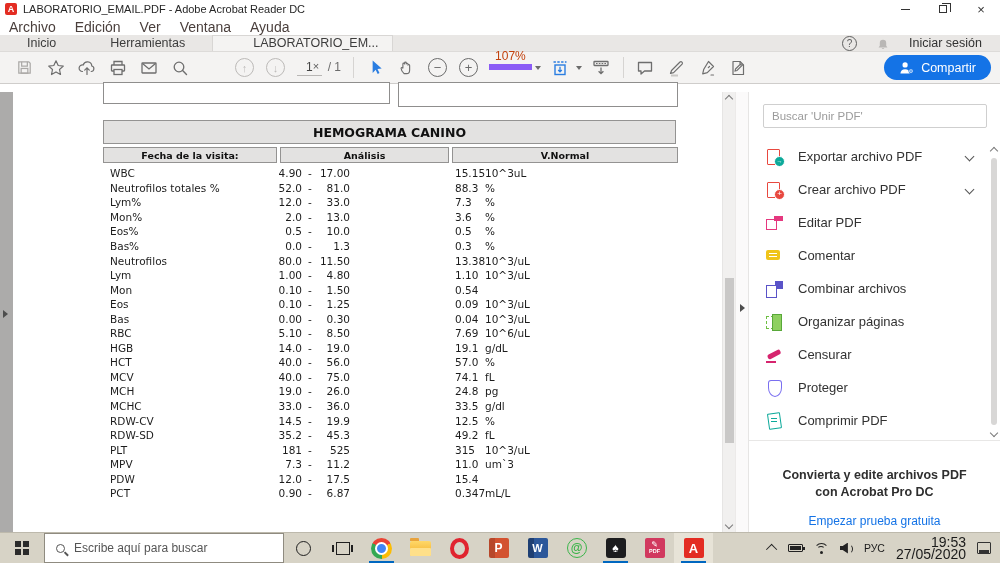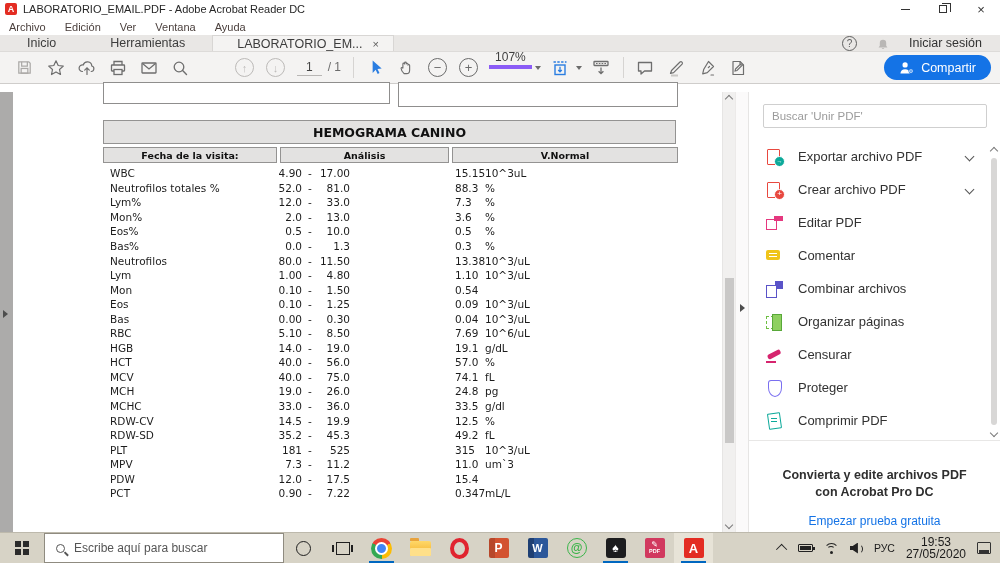--- a/index.html
+++ b/index.html
@@ -14,42 +14,42 @@
   .win-title { font-size:11px; color:#262626; }
   .win-controls { margin-left:auto; display:flex; height:18px; }
   .win-btn { width:38px; display:flex; align-items:center; justify-content:center; color:#333; font-size:13px; }
   .min-glyph { width:9px; height:1px; background:#333; display:inline-block; }
   .restore-glyph { width:8px; height:8px; border:1px solid #333; position:relative; background:#fff; }
   .restore-glyph::before { content:""; position:absolute; top:-3px; left:2px; width:8px; height:8px;
     border-top:1px solid #333; border-right:1px solid #333; }
 
   
   .menubar { height:17px; background:#fff; display:flex; align-items:center; gap:19px; padding-left:9px; }
-  .menu-item { font-size:11px; color:#4a3f3c; }
+  .menu-item { font-size:14px; color:#4a3f3c; }
 
   
   .tabbar { height:17px; background:#e9e7e5; display:flex; align-items:stretch; border-bottom:1px solid #dddbd9; }
   .tab { display:flex; align-items:center; padding:0 27px; font-size:12.5px; color:#3c3c3c; }
-  .tab.active { background:#f4f3f2; border:1px solid #d8d6d4; border-bottom:none; gap:10px; padding:0 14px 0 24px; }
+  .tab.active { background:#f4f3f2; border:1px solid #d8d6d4; border-bottom:none; gap:10px; padding:0 14px 0 40px;flex-direction:column; }
   .tab-close { color:#5c5c5c; font-size:11px; }
   .tabbar-right { margin-left:auto; display:flex; align-items:center; gap:18px; padding-right:18px; }
   .help-circle { width:15px; height:15px; border:1.2px solid #5f5f5f; border-radius:50%; color:#5f5f5f;
     font-size:10px; display:flex; align-items:center; justify-content:center; }
   .signin { font-size:12.5px; color:#323232; }
 
   
   .toolbar { height:32px; background:#f4f3f2; border-bottom:1px solid #cfcdcb;
     display:flex; align-items:center; padding:0 9px; }
   .tbtn { width:31px; height:27px; display:flex; align-items:center; justify-content:center; flex:0 0 auto; }
   .tb-sep { width:1px; height:21px; background:#d6d4d2; margin:0 6px; flex:0 0 auto; }
   .tb-gap { width:34px; flex:0 0 auto; }
   .pagebox { display:flex; align-items:baseline; gap:6px; margin:0 6px; flex:0 0 auto; }
   .page-num { font-size:12px; color:#444; border-bottom:1px solid #b9b7b5; padding:0 9px 1px; }
   .page-total { font-size:12px; color:#6b6b6b; }
-  .zoom-val { font-size:12px; color:#404040; border-bottom:4px solid #8b5cf6; padding:0 6px 1px; margin:0 3px 16px 5px;}
+  .zoom-val { font-size:12px; color:#c2410c; border-bottom:6px solid #8b5cf6; padding:0 6px 1px; margin:0 3px 16px 5px;}
   .caret-down { width:0; height:0; border-left:3.5px solid transparent; border-right:3.5px solid transparent;
     border-top:4px solid #6b6b6b; margin-right:4px; }
   .circle-btn { width:19px; height:19px; border-radius:50%; display:flex; align-items:center;
     justify-content:center; }
   .circle-btn.disabled { border:1.2px solid #bcbab8; color:#bcbab8; font-size:11px; }
   .circle-btn.dark { border:1.2px solid #6b6b6b; color:#6b6b6b; font-size:13px; }
   .share-btn { margin-left:auto; background:#1473e6; color:#fff; height:25px; border-radius:13px;
     display:flex; align-items:center; gap:7px; padding:0 15px; font-size:12.5px; flex:0 0 auto; }
 
   
@@ -205,21 +205,21 @@
   .wifi-icon i { position:absolute; border:1.5px solid transparent; border-top-color:#222; border-radius:50%; }
   .wifi-icon .a1 { left:0; top:0; width:15px; height:15px; }
   .wifi-icon .a2 { left:3.5px; top:3.5px; width:8px; height:8px; }
   .wifi-icon .dot { position:absolute; left:6px; bottom:0; width:3px; height:3px; background:#222; border-radius:50%; }
   .speaker-icon { width:13px; height:11px; position:relative; }
   .speaker-icon::before { content:""; position:absolute; left:0; top:0; width:8px; height:11px; background:#222;
     clip-path:polygon(0 32%,35% 32%,100% 0,100% 100%,35% 68%,0 68%); }
   .speaker-icon::after { content:""; position:absolute; right:0; top:1.5px; width:8px; height:8px;
     border:1.5px solid transparent; border-right-color:#222; border-radius:50%; }
   .lang-label { font-size:10.5px; color:#1a1a1a; }
-  .clock { text-align:center; font-size:12px; color:#1a1a1a; line-height:12.5px; }
+  .clock { text-align:right; font-size:14px; color:#1a1a1a; line-height:12.5px; }
   .action-center-icon { width:14px; height:12px; border:1.3px solid #333; border-radius:1px; position:relative; }
   .action-center-icon::before { content:""; position:absolute; left:1px; right:1px; bottom:0.5px; height:2.5px; background:#333; }
 
   svg.icn { display:block; }
 </style>
 </head>
 <body>
 
 <div class="app">
 
@@ -615,21 +615,21 @@
             <span class="cell-high">17.5</span>
             <span class="cell-spacer"></span>
             <span class="cell-result">15.4</span>
             <span class="cell-unit"></span>
           </div>
 
           <div class="doc-row">
             <span class="cell-name">PCT</span>
             <span class="cell-low">0.90</span>
             <span class="cell-dash">-</span>
-            <span class="cell-high">7.22</span>
+            <span class="cell-high">6.87</span>
             <span class="cell-spacer"></span>
             <span class="cell-result">0.347</span>
             <span class="cell-unit">mL/L</span>
           </div>
         </div>
     </div>
 
     <div class="pdf-scrollbar">
       <span class="sb-arrow up"></span>
       <span class="pdf-thumb"></span>

